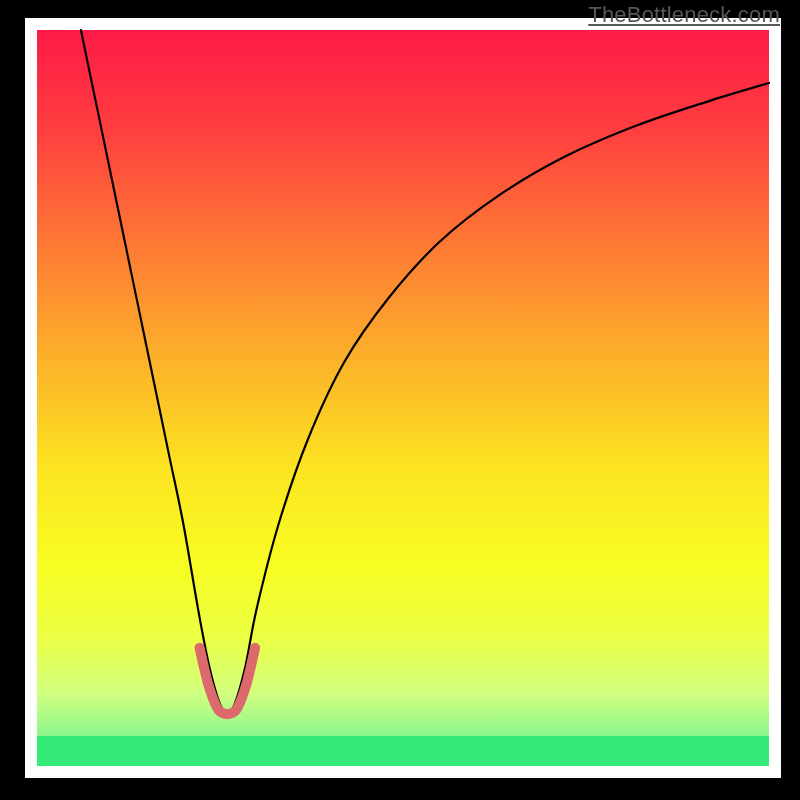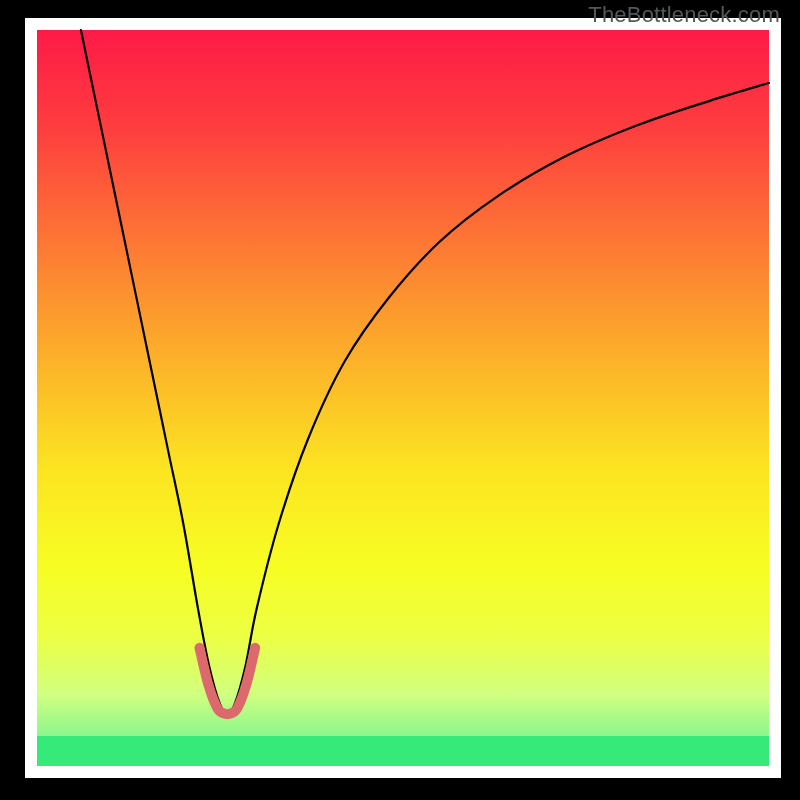--- a/index.html
+++ b/index.html
@@ -42,14 +42,14 @@
 <body>
 
 <div id="stage">
   <div id="plot-bg" style="left: 25px; top: 18px; width: 756px; height: 760px; background: rgb(255, 255, 255);"></div>
   <div id="grad-rect" style="left: 37px; top: 30px; width: 732px; height: 706px; background: linear-gradient(rgb(254, 26, 71) 0%, rgb(254, 62, 63) 14%, rgb(253, 119, 52) 30%, rgb(252, 175, 42) 46%, rgb(252, 228, 33) 62%, rgb(247, 253, 35) 76%, rgb(236, 255, 68) 86%, rgb(209, 255, 127) 94%, rgb(140, 247, 142) 100%);"></div>
   <div id="bottom-strip" style="left: 37px; top: 736px; width: 732px; height: 30px; background: rgb(54, 234, 122);"></div>
   <svg class="curve-layer" width="800" height="800">
     <path id="main-curve" fill="none" d="M 80.92 30.00 C 83.36 41.77, 90.68 77.07, 95.56 100.60 C 100.44 124.13, 105.32 147.67, 110.20 171.20 C 115.08 194.73, 119.96 218.27, 124.84 241.80 C 129.72 265.33, 134.60 288.87, 139.48 312.40 C 144.36 335.93, 149.24 359.47, 154.12 383.00 C 159.00 406.53, 163.88 430.07, 168.76 453.60 C 173.64 477.13, 178.52 498.31, 183.40 524.20 C 188.28 550.09, 193.77 585.39, 198.04 608.92 C 202.31 632.45, 205.36 649.51, 209.02 665.40 C 212.68 681.28, 216.95 696.23, 220.00 704.23 C 223.05 712.23, 224.88 713.41, 227.32 713.41 C 229.76 713.41, 231.59 712.23, 234.64 704.23 C 237.69 696.23, 241.96 681.28, 245.62 665.40 C 249.28 649.51, 251.11 632.45, 256.60 608.92 C 262.09 585.39, 270.02 552.44, 278.56 524.20 C 287.10 495.96, 296.86 466.54, 307.84 439.48 C 318.82 412.42, 331.02 385.35, 344.44 361.82 C 357.86 338.29, 372.50 318.28, 388.36 298.28 C 404.22 278.28, 421.30 258.86, 439.60 241.80 C 457.90 224.74, 477.42 210.03, 498.16 195.91 C 518.90 181.79, 540.86 168.85, 564.04 157.08 C 587.22 145.31, 612.84 134.72, 637.24 125.31 C 661.64 115.90, 688.48 107.66, 710.44 100.60 C 732.40 93.54, 759.24 85.89, 769.00 82.95" stroke="#000000" stroke-width="2.2" stroke-linecap="round" stroke-linejoin="round"></path>
     <path id="notch-curve" fill="none" d="M 199.50 647.75 C 200.97 653.87, 205.36 674.46, 208.29 684.46 C 211.22 694.46, 214.51 702.94, 217.07 707.76 C 219.63 712.58, 221.34 712.47, 223.66 713.41 C 225.98 714.35, 228.66 714.35, 230.98 713.41 C 233.30 712.47, 235.01 712.58, 237.57 707.76 C 240.13 702.94, 243.42 694.46, 246.35 684.46 C 249.28 674.46, 253.67 653.87, 255.14 647.75" stroke="#dc6a6d" stroke-width="10" stroke-linecap="round" stroke-linejoin="round"></path>
   </svg>
-  <div id="watermark" style="right: 20px; top: 2px;">TheBottleneck.com</div>
+  <div id="watermark" style="right: 20px; top: 2px; text-decoration: underline;">TheBottleneck.com</div>
 </div>
 
 </body></html>

